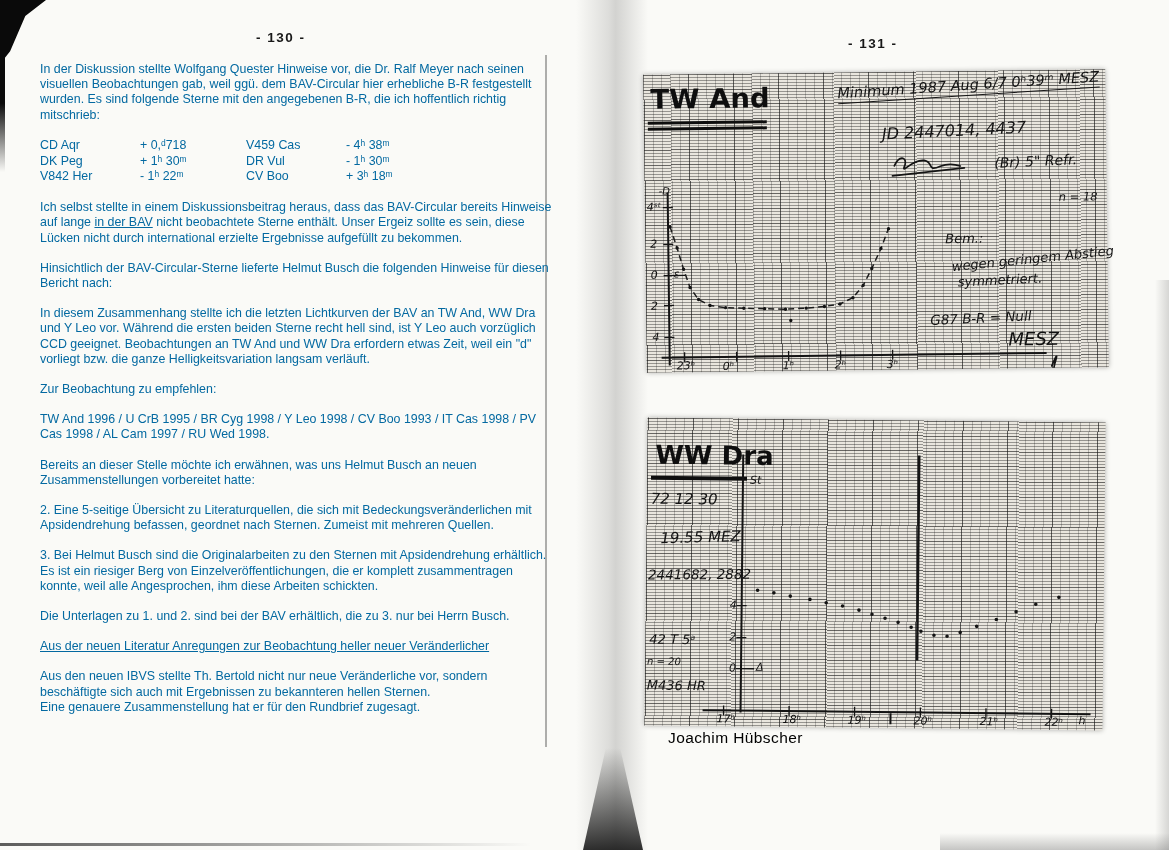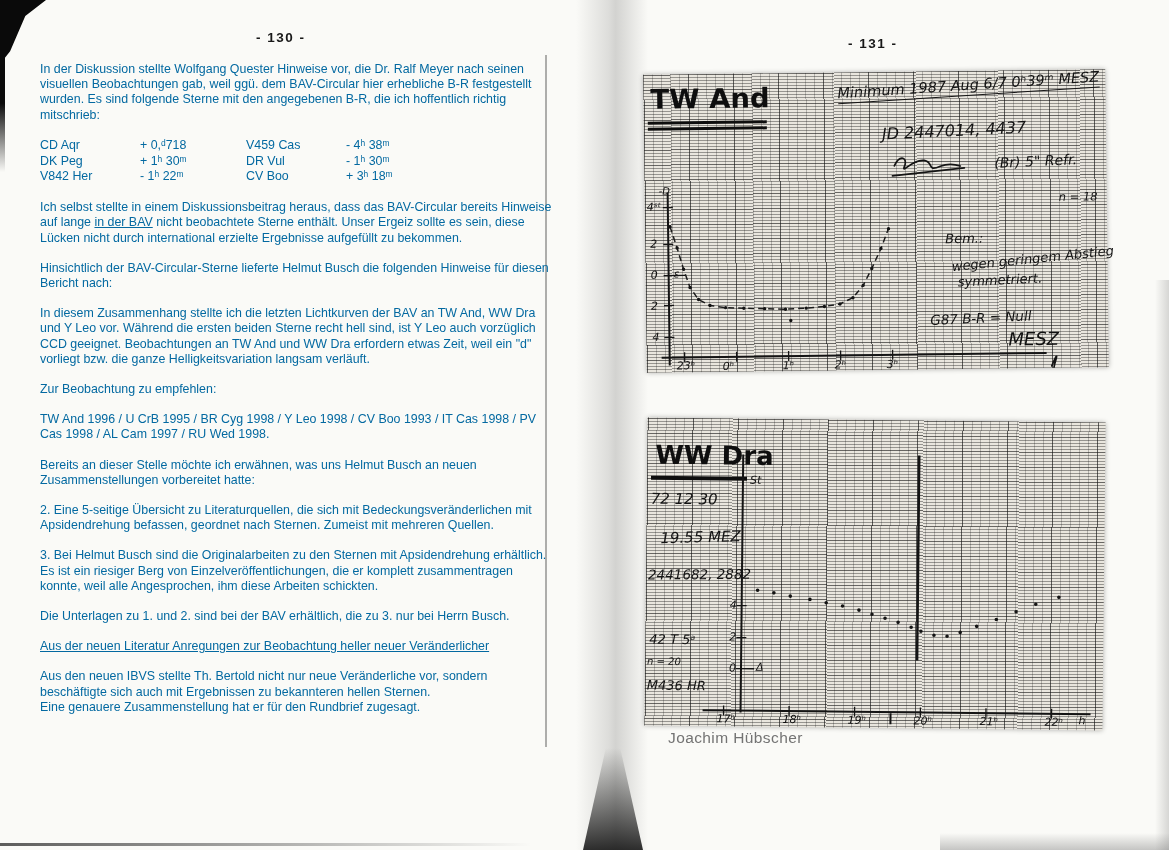--- a/index.html
+++ b/index.html
@@ -23,21 +23,21 @@
   .right-edge{left:1155px;top:280px;width:14px;height:570px;
         background:linear-gradient(90deg,rgba(130,130,130,0),rgba(120,120,120,.28));}
   
   .page-num{position:absolute;font-size:13.5px;font-weight:bold;letter-spacing:1.5px;color:#181818;}
   .textcol{position:absolute;left:40px;top:62px;width:516px;font-size:12.4px;line-height:15.2px;color:#0369a1;}
   .textcol p{margin:0 0 15px 0;}
   .textcol p.m0{margin:0;}
   .brtable{display:grid;grid-template-columns:100px 106px 100px 1fr;margin:0 0 15px 0;line-height:15.8px;}
   .u{text-decoration:underline;}
   .section-head{text-decoration:underline;}
-  .caption{position:absolute;font-size:15.5px;color:#737373;letter-spacing:.4px;}
+  .caption{position:absolute;font-size:15.5px;color:#000000;letter-spacing:.4px;}
   
   .chart{position:absolute;background-color:#e9e6de;
     background-image:
       repeating-linear-gradient(180deg,rgba(25,25,25,.40) 0 1px,transparent 1px 3px),
       repeating-linear-gradient(90deg,rgba(40,40,40,.28) 0 1px,transparent 1px 9px),
       repeating-linear-gradient(90deg,rgba(12,12,12,.55) 0 1px,transparent 1px 45px),
       repeating-linear-gradient(180deg,rgba(12,12,12,.35) 0 1px,transparent 1px 15px);
     box-shadow:0 0 5px rgba(0,0,0,.3);}
   .chart>svg{position:absolute;left:0;top:0;}
   .ct{position:absolute;font-family:"DejaVu Sans",sans-serif;font-weight:bold;color:#0e0e0e;white-space:nowrap;}

